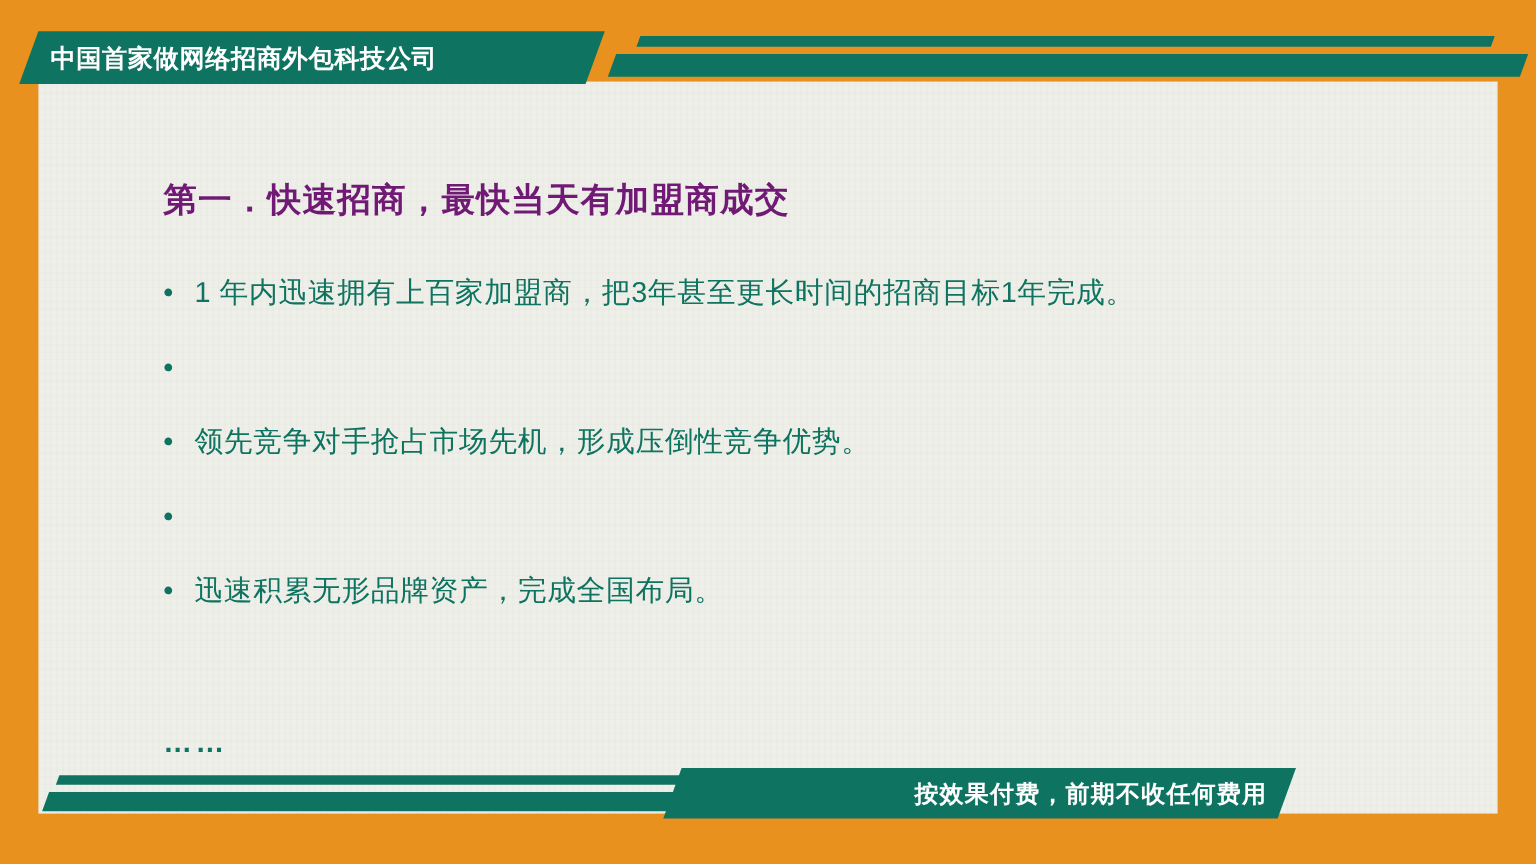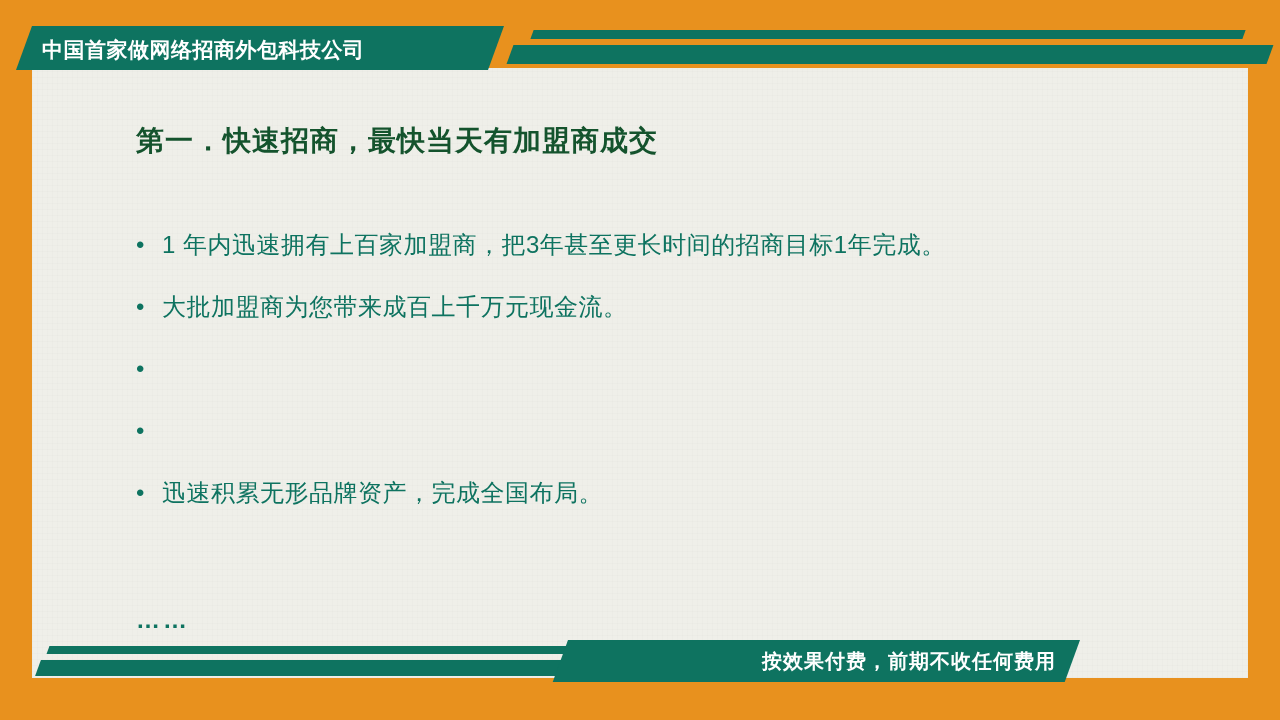--- a/index.html
+++ b/index.html
@@ -98,22 +98,22 @@
   .content {
     position: absolute;
     left: 32px;
     top: 68px;
     width: 1216px;
     height: 610px;
   }
   .slide-heading {
     position: absolute;
     left: 104px;
-    top: 54px;
-    color: #14532d;
+    top: 80px;
+    color: #701a75;
     font-size: 28px;
     font-weight: bold;
     letter-spacing: 1px;
     white-space: nowrap;
   }
   .bullets {
     position: absolute;
     left: 104px;
     top: 160px;
     width: 1090px;
@@ -214,25 +214,25 @@
 
     <div class="bullets">
 
       <div class="bullet-row">
         <span class="bullet-dot">•</span>
         <span class="bullet-text">1 年内迅速拥有上百家加盟商，把3年甚至更长时间的招商目标1年完成。</span>
       </div>
 
       <div class="bullet-row">
         <span class="bullet-dot">•</span>
-        <span class="bullet-text">大批加盟商为您带来成百上千万元现金流。</span>
-      </div>
-
-      <div class="bullet-row">
-        <span class="bullet-dot">•</span>
+      </div>
+
+      <div class="bullet-row">
+        <span class="bullet-dot">•</span>
+        <span class="bullet-text">领先竞争对手抢占市场先机，形成压倒性竞争优势。</span>
       </div>
 
       <div class="bullet-row">
         <span class="bullet-dot">•</span>
       </div>
 
       <div class="bullet-row">
         <span class="bullet-dot">•</span>
         <span class="bullet-text">迅速积累无形品牌资产，完成全国布局。</span>
       </div>

